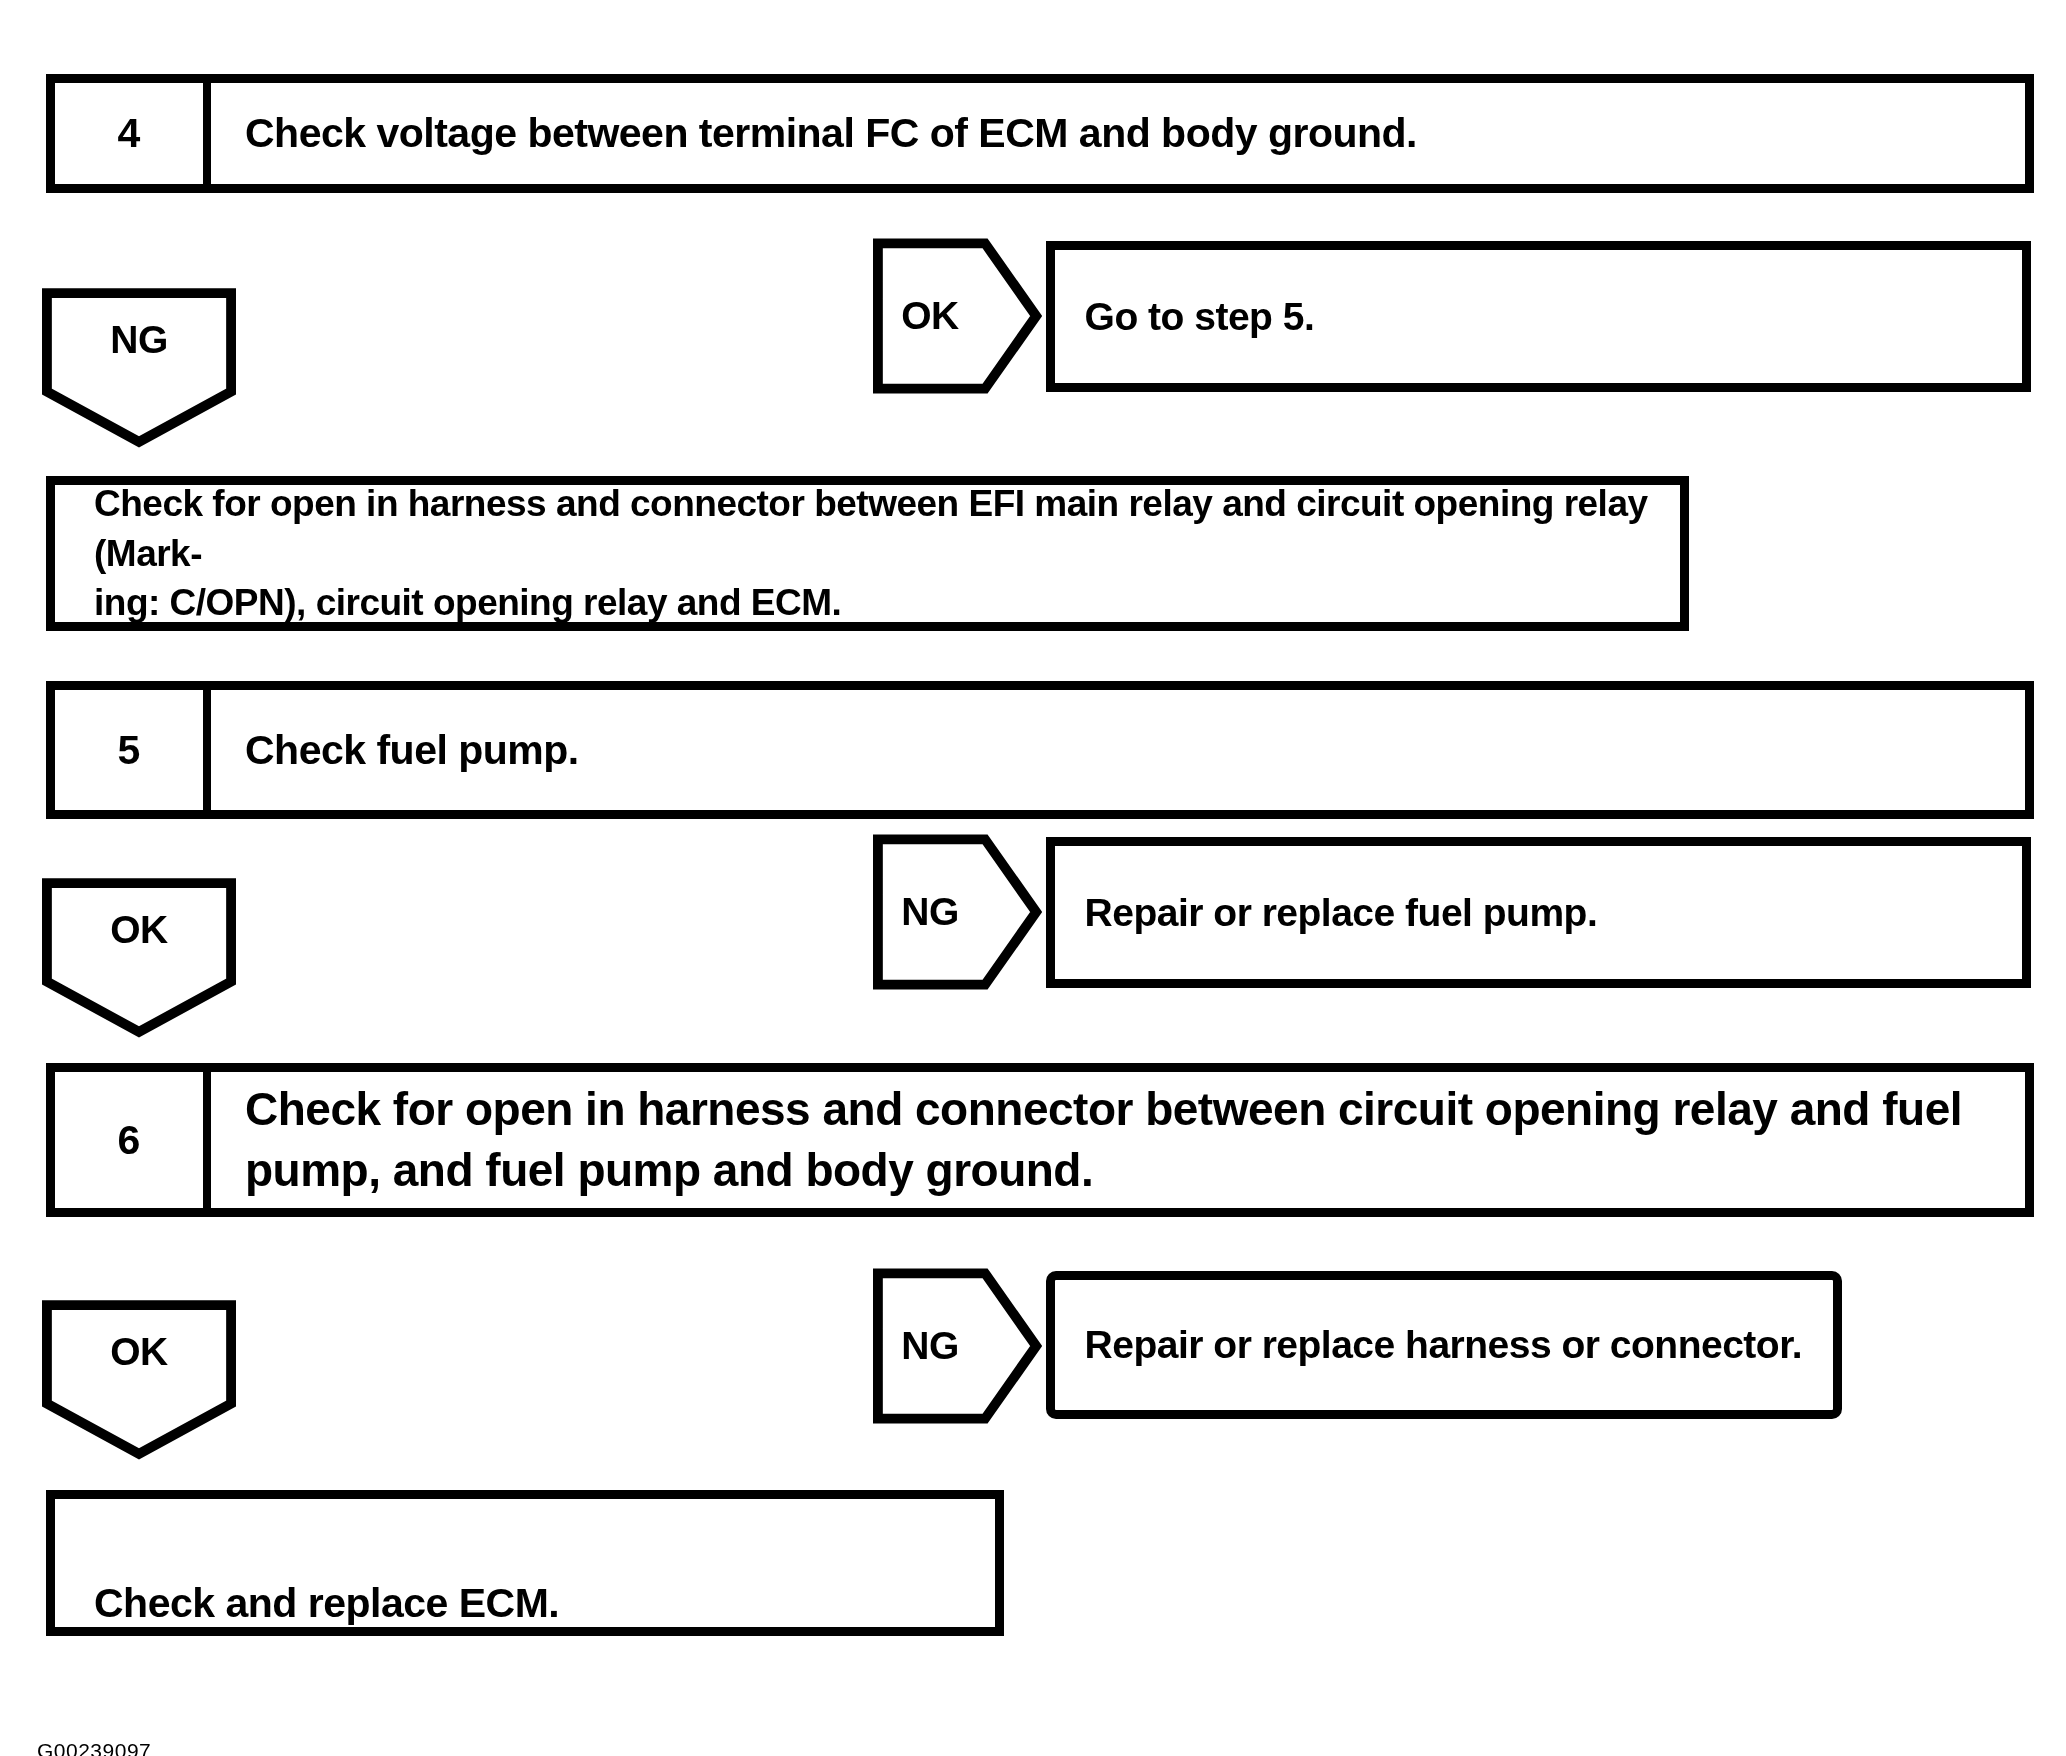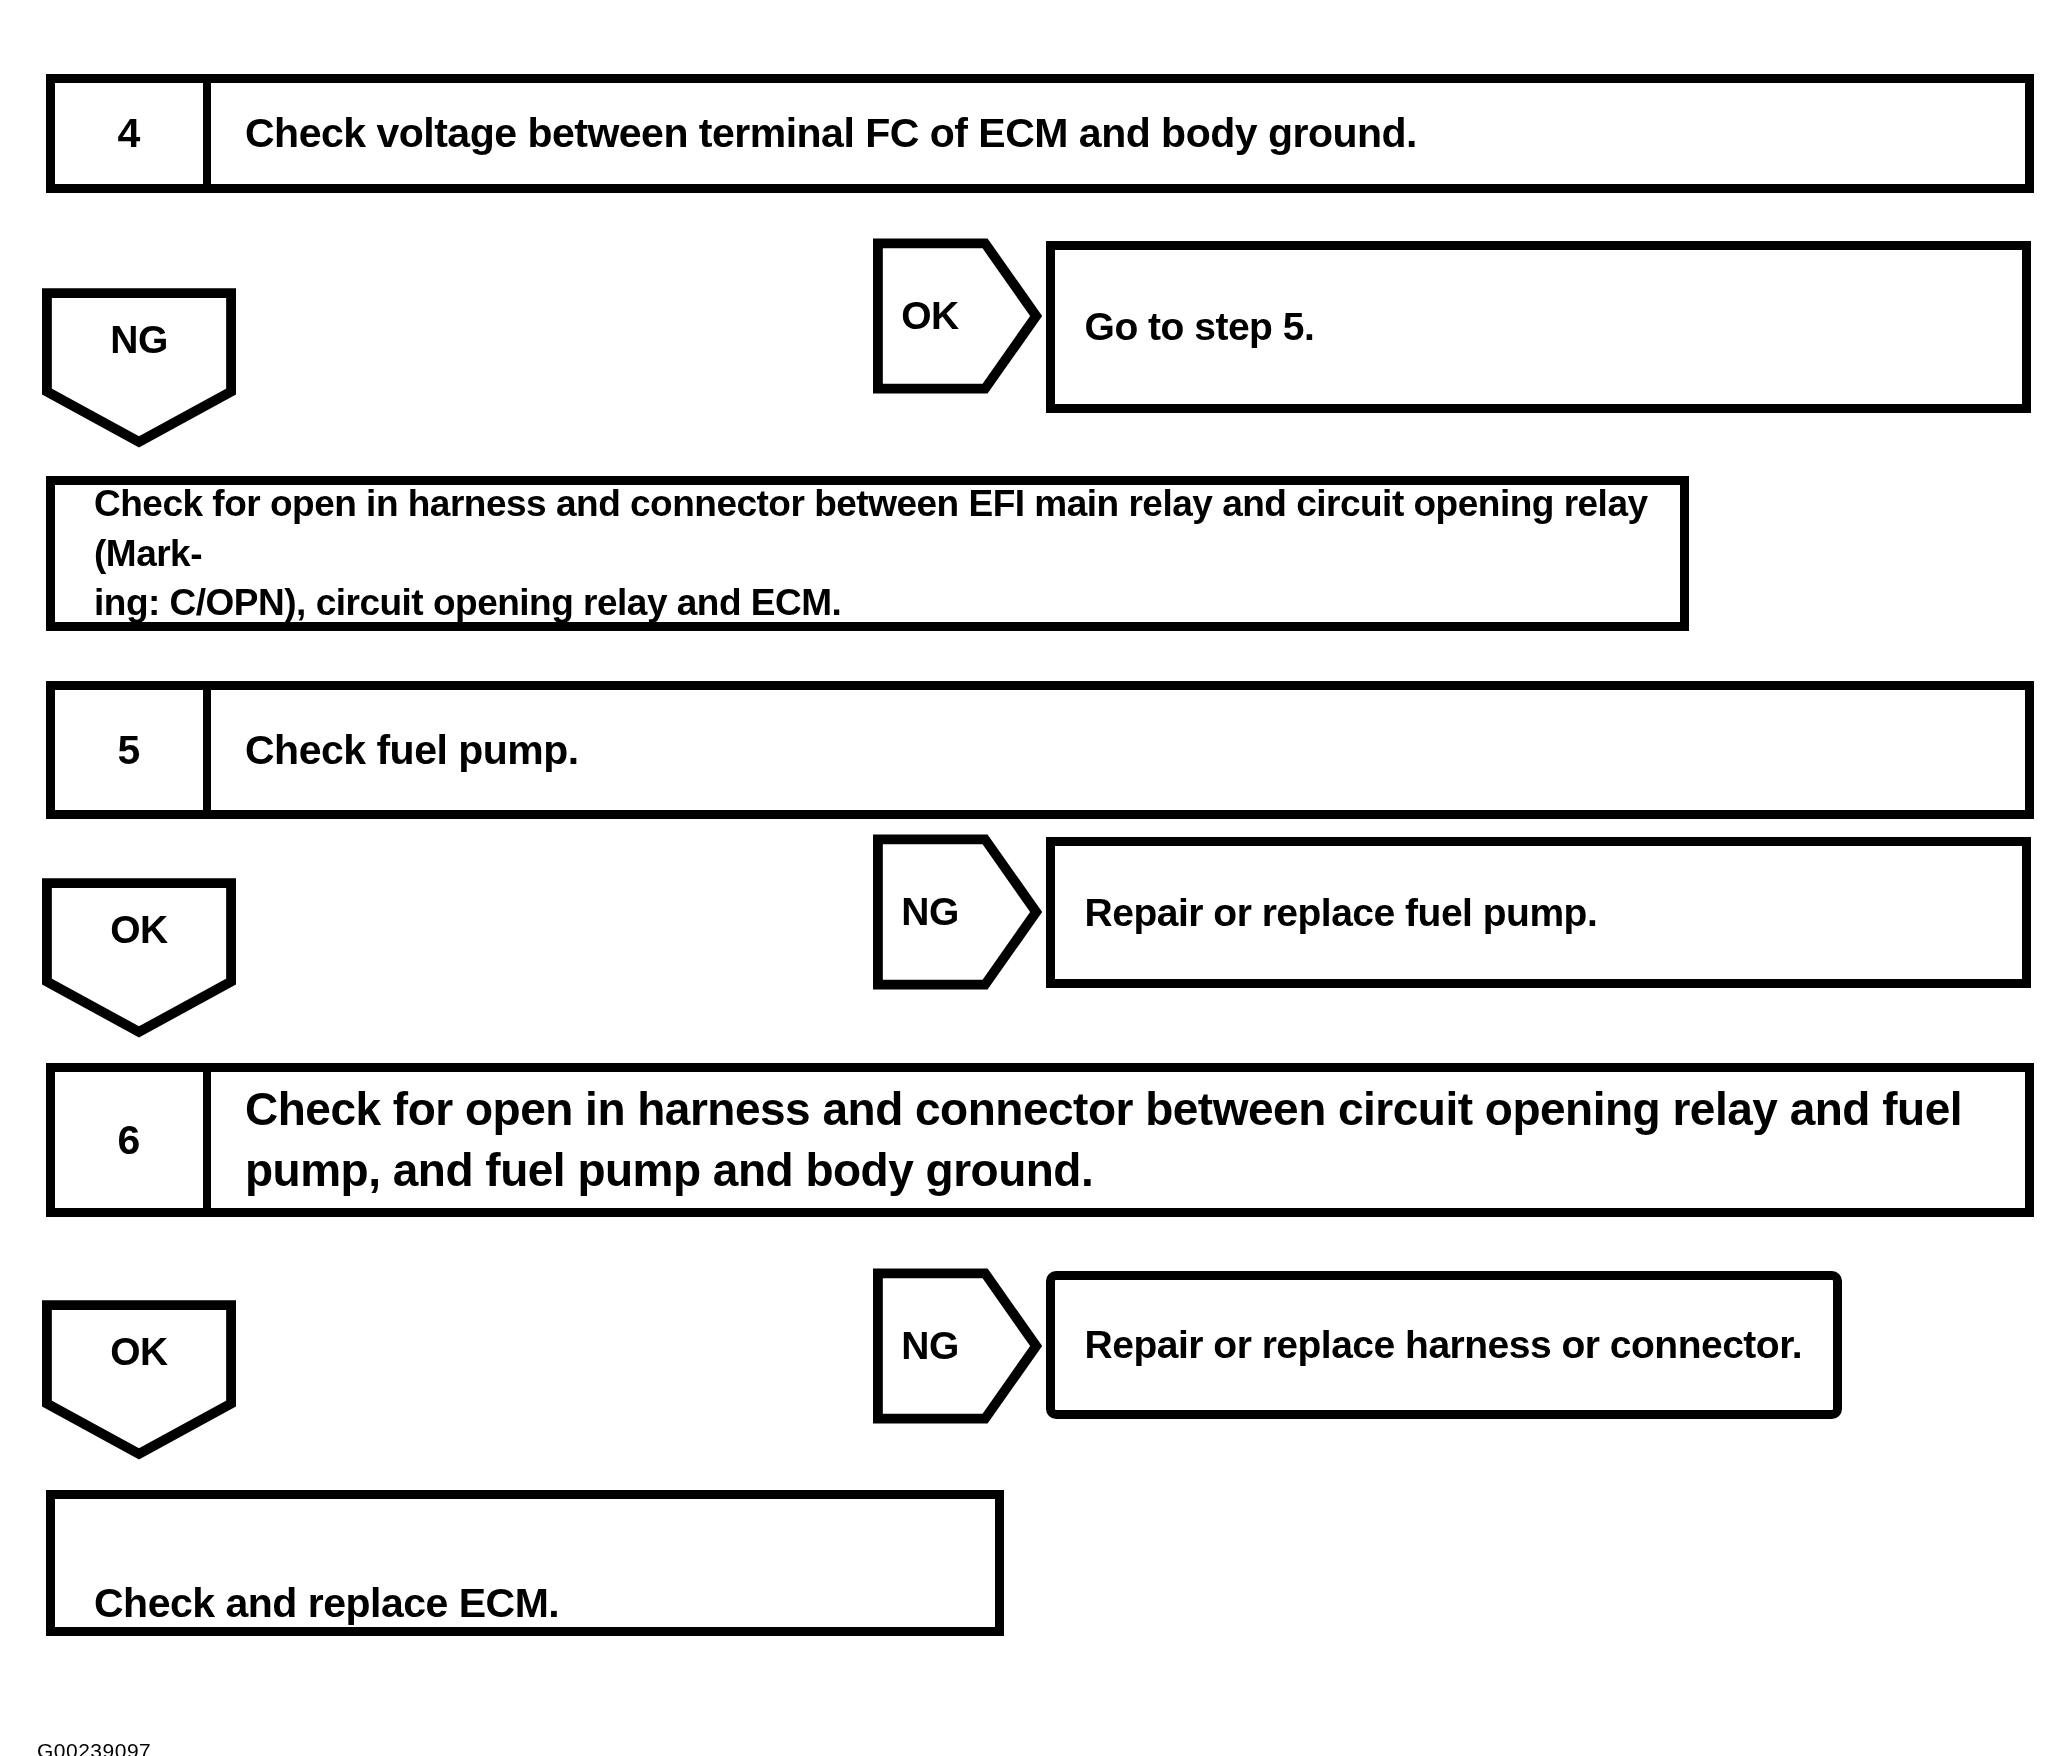--- a/index.html
+++ b/index.html
@@ -77,21 +77,21 @@
     left: 37px;
     top: 1739px;
     font-size: 21px;
     font-weight: normal;
     letter-spacing: 0.5px;
   }
   
   #step4-box   { left: 46px;  top: 74px;   width: 1988px; height: 119px; }
   #ng4-down    { left: 42px;  top: 288px; }
   #ok4-side    { left: 873px; top: 238px; }
-  #res4-box    { left: 1046px; top: 241px; width: 985px; height: 172px; }
+  #res4-box    { left: 1046px; top: 241px; width: 985px; height: 151px; }
   #action4-box { left: 46px;  top: 476px;  width: 1643px; height: 155px; }
   #step5-box   { left: 46px;  top: 681px;  width: 1988px; height: 138px; }
   #ok5-down    { left: 42px;  top: 878px; }
   #ng5-side    { left: 873px; top: 834px; }
   #res5-box    { left: 1046px; top: 837px; width: 985px; height: 151px; }
   #step6-box   { left: 46px;  top: 1063px; width: 1988px; height: 154px; }
   #ok6-down    { left: 42px;  top: 1300px; }
   #ng6-side    { left: 873px; top: 1268px; }
   #res6-box    { left: 1046px; top: 1271px; width: 796px; height: 148px; border-radius: 10px; }
   #final-box   { left: 46px;  top: 1490px; width: 958px;  height: 146px;

